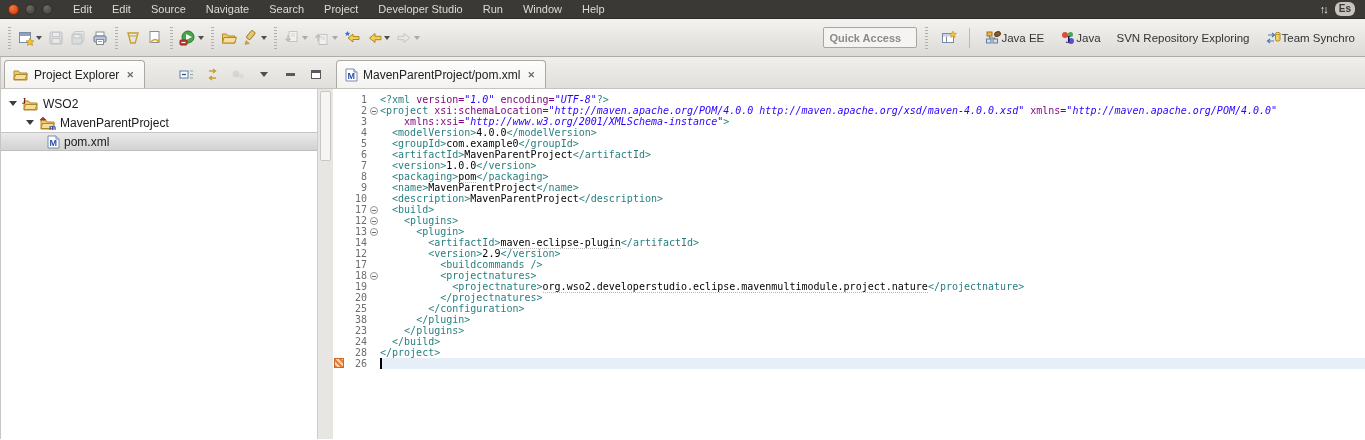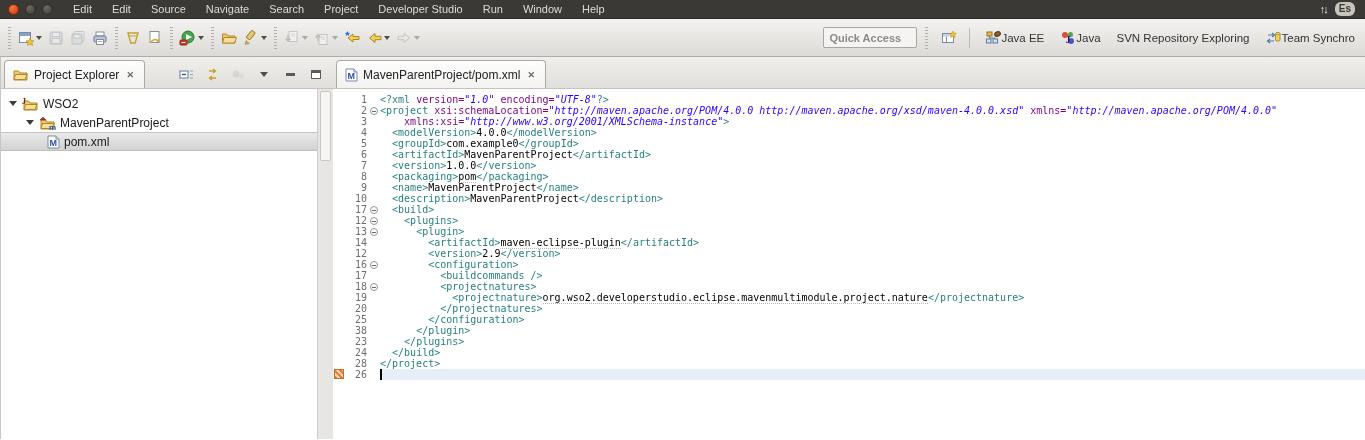--- a/index.html
+++ b/index.html
@@ -523,28 +523,20 @@
             <span class="code"><span class="tk-x">        </span><span class="tk-t">&lt;artifactId&gt;</span><span class="tk-s">maven-eclipse-plugin</span><span class="tk-t">&lt;/artifactId&gt;</span></span>
           </div>
           <div class="line">
             <span class="ann"></span>
             <span class="ln">12</span>
             <span class="foldcol"></span>
             <span class="code"><span class="tk-x">        </span><span class="tk-t">&lt;version&gt;</span><span class="tk-x">2.9</span><span class="tk-t">&lt;/version&gt;</span></span>
           </div>
           <div class="line">
             <span class="ann"></span>
-            <span class="ln">16</span>
-            <span class="foldcol">
-              <span class="fold-ic"></span>
-            </span>
-            <span class="code"><span class="tk-x">        </span><span class="tk-t">&lt;configuration&gt;</span></span>
-          </div>
-          <div class="line">
-            <span class="ann"></span>
             <span class="ln">17</span>
             <span class="foldcol"></span>
             <span class="code"><span class="tk-x">          </span><span class="tk-t">&lt;buildcommands /&gt;</span></span>
           </div>
           <div class="line">
             <span class="ann"></span>
             <span class="ln">18</span>
             <span class="foldcol">
               <span class="fold-ic"></span>
             </span>

